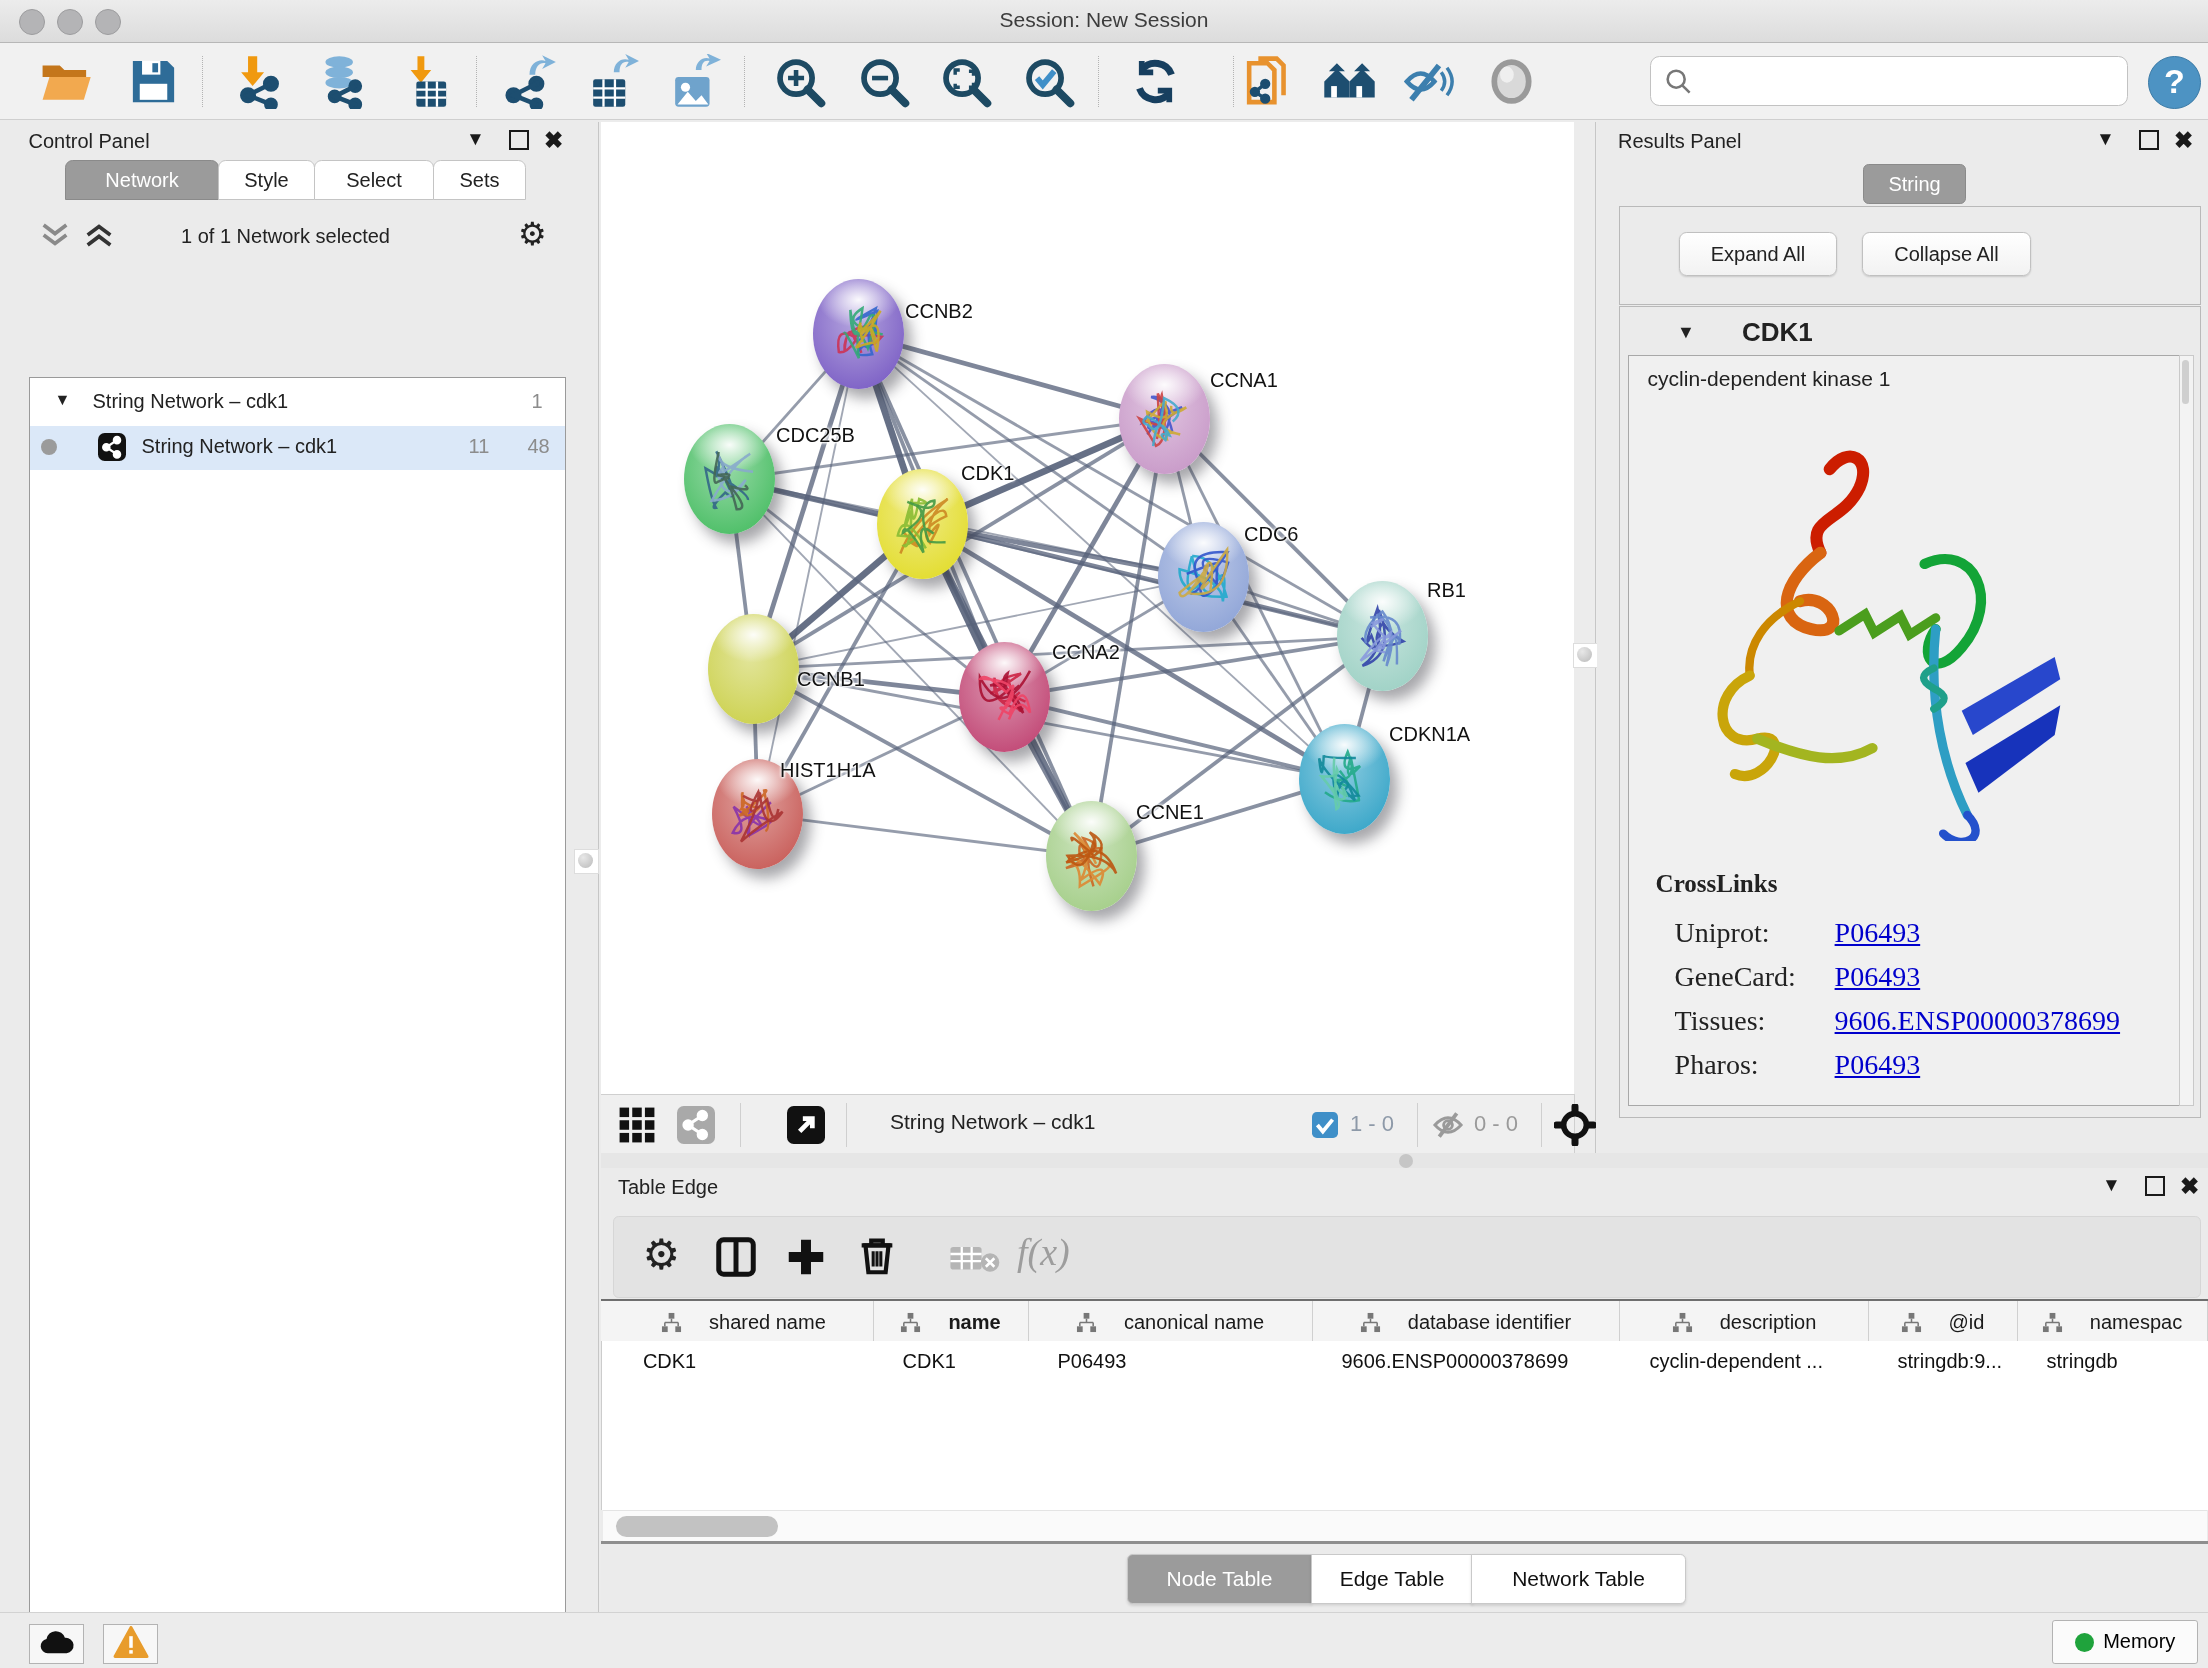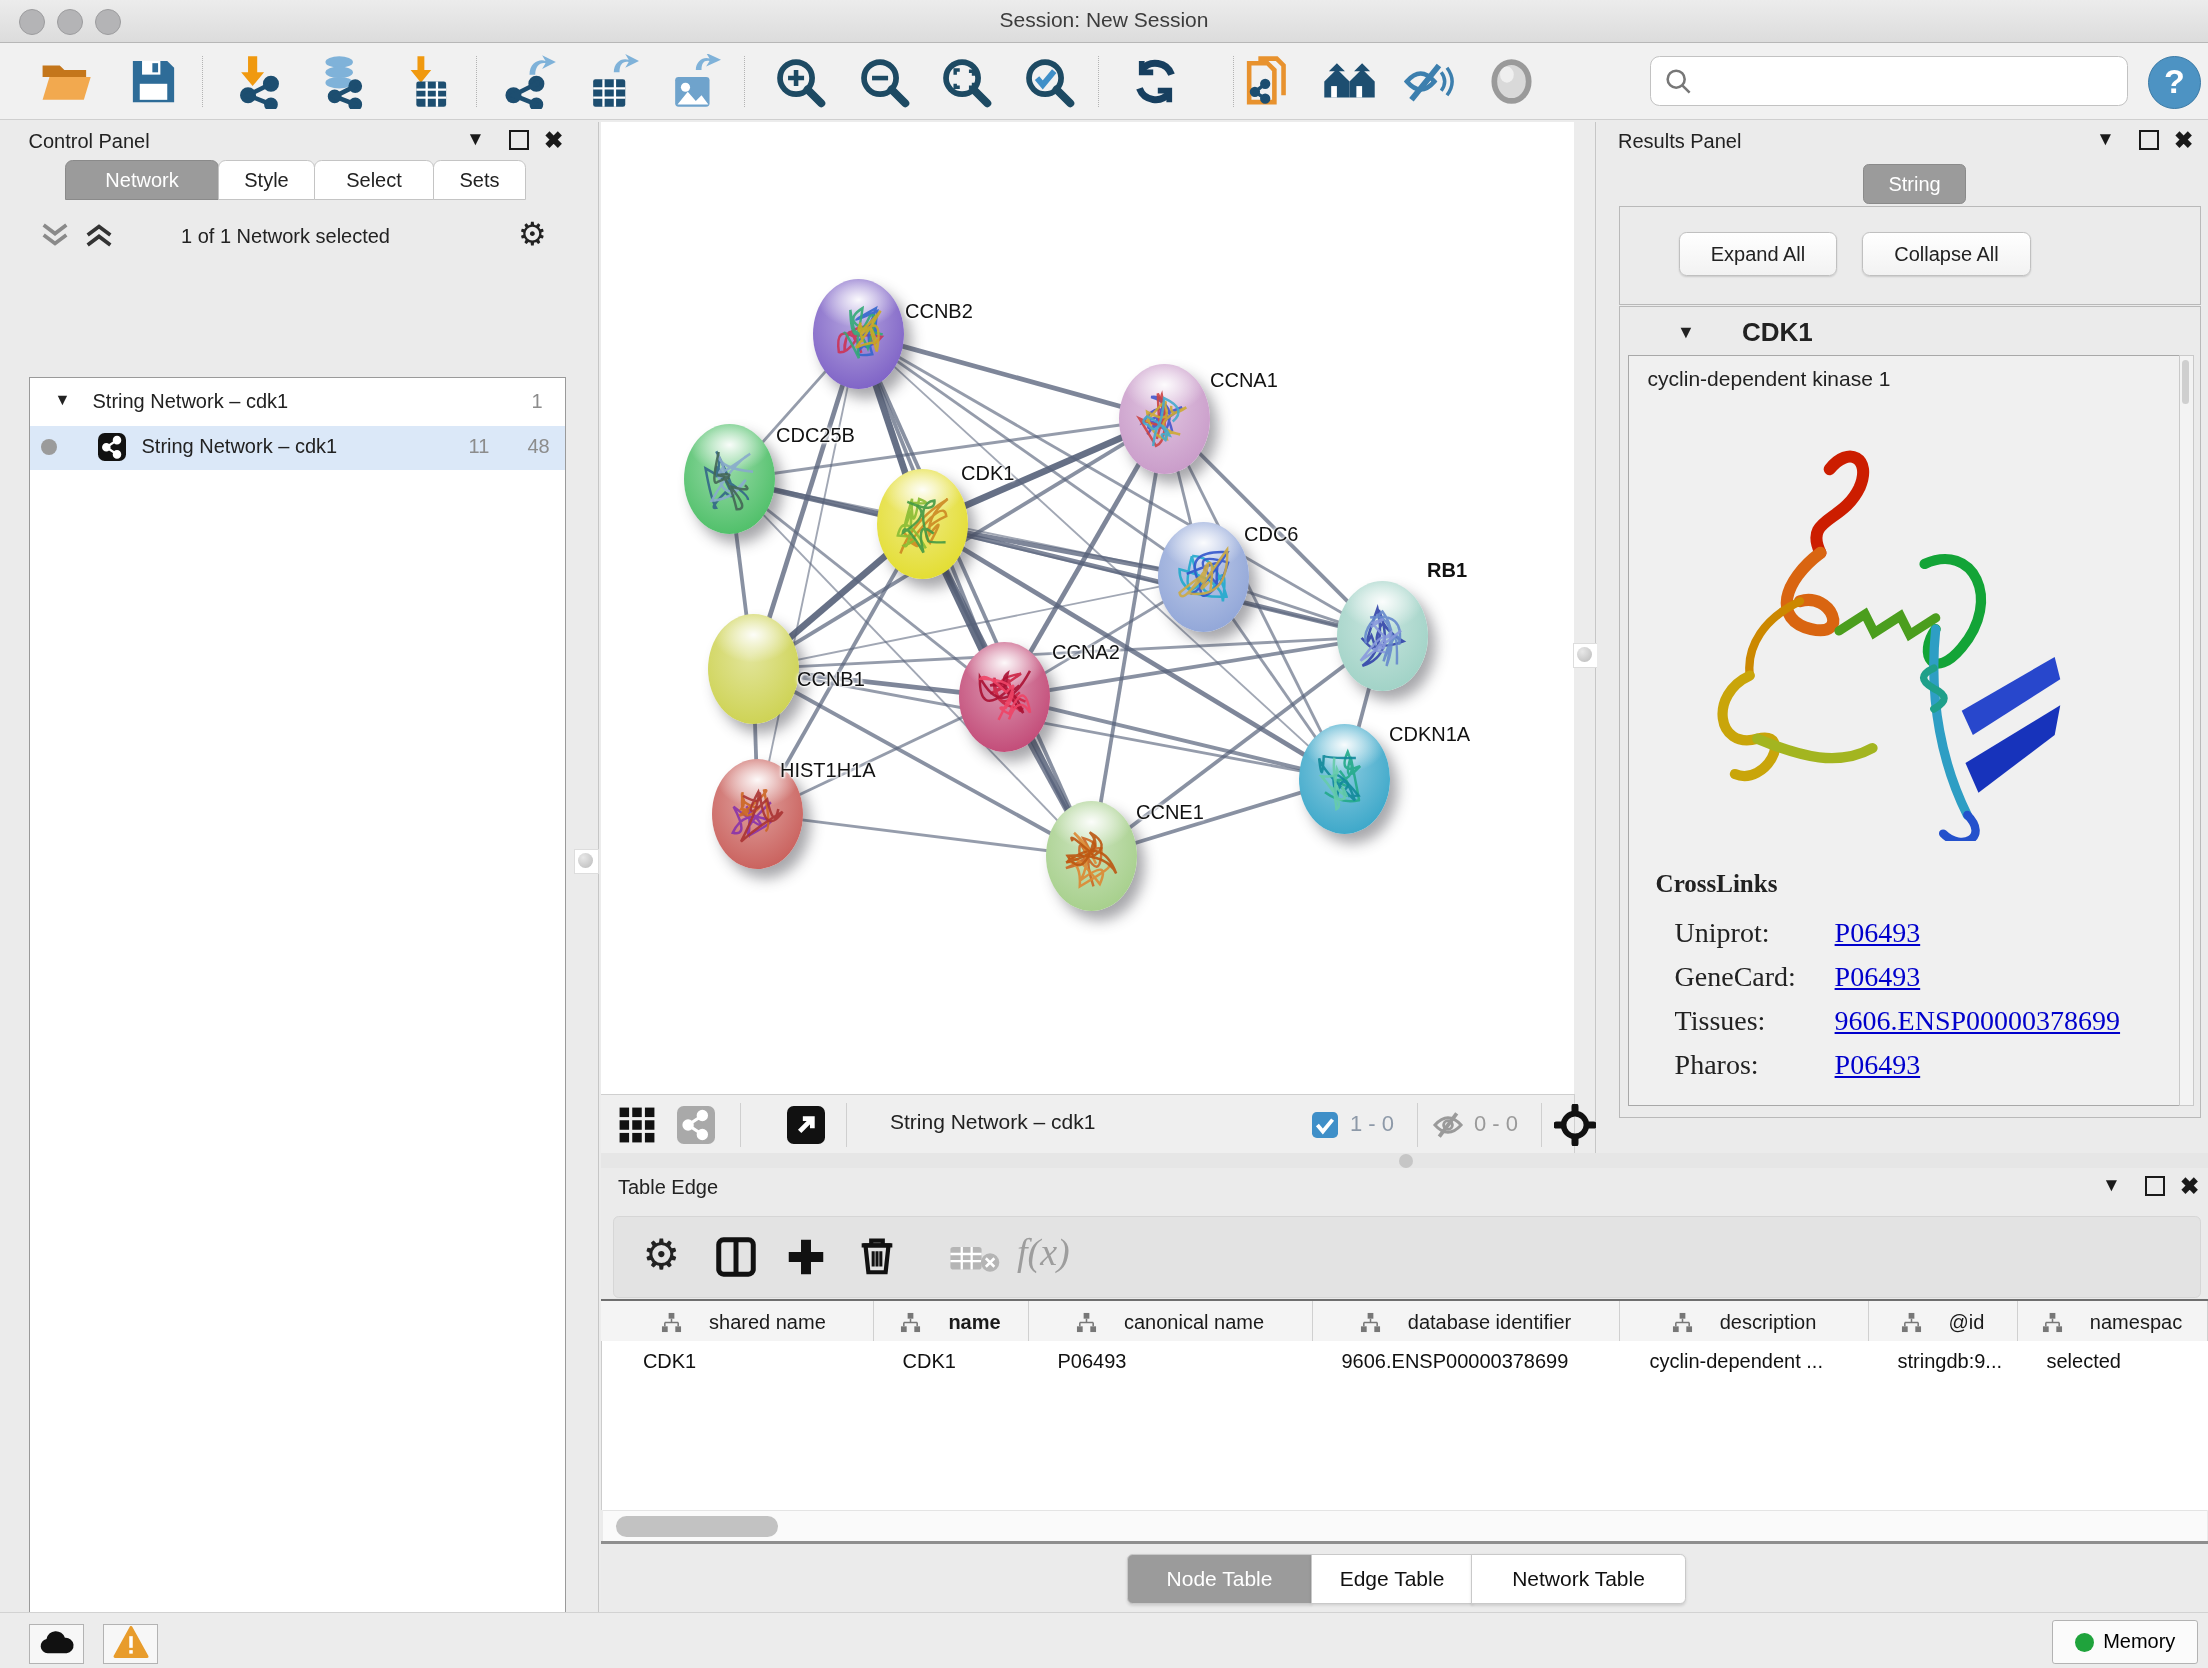--- a/index.html
+++ b/index.html
@@ -377,21 +377,21 @@
         </svg>
       </div>
       <div class="node-label" style="left: 643px; top: 401px;">CDC6</div>
       <div class="node" style="left: 736px; top: 459px; background: radial-gradient(60% 34% at 50% 19%, rgba(255, 255, 255, 0.95), rgba(255, 255, 255, 0) 74%), radial-gradient(118% 118% at 46% 38%, rgb(200, 229, 222) 0%, rgb(160, 210, 198) 55%, rgb(99, 130, 123) 100%); box-shadow: rgba(45, 45, 55, 0.42) 7.6px 9.5px 13.3px;">
         <svg width="59" height="67" style="position: absolute; left: 16px; top: 23px;" viewBox="0 0 62 70">
           <path d="M9.037894375857338,35.38554526748972 Q29.404398148148147,58.78792866941015 19.352083333333333,32.862637174211244 Q7.91087962962963,55.095781893004116 25.747453703703705,4.54909122085048 Q35.52847222222222,47.32133058984911 9.920601851851853,64.77052469135802 Q45.59050925925926,53.06951303155007 27.20486111111111,6.094838820301783 Q29.430324074074072,25.64897119341564 52.933564814814815,39.01586076817558 Q12.38125,53.84982853223594 30.440046296296295,20.39778806584362" fill="none" stroke="#3344aa" stroke-width="2.6" opacity="0.9"></path>
           <path d="M13.760459533607682,41.10871056241427 Q9.057638888888889,25.252966392318246 30.949768518518518,7.6836419753086425 Q48.119675925925925,29.853000685871056 35.234027777777776,64.97091906721536 Q48.95949074074074,8.173199588477367 17.962731481481484,14.077126200274348 Q54.91041666666666,7.670353223593964 48.46921296296296,42.53312757201646 Q47.30578703703704,18.393844307270232 32.08680555555556,60.01793552812072 Q47.478935185185186,7.430092592592592 46.148842592592594,63.469821673525374" fill="none" stroke="#6688cc" stroke-width="2.6" opacity="0.9"></path>
           <path d="M33.750514403292186,50.48413923182442 Q9.988657407407407,47.53076131687243 32.491898148148145,45.97172496570645 Q38.93958333333333,18.324211248285323 7.99837962962963,59.50180041152264 Q24.334953703703704,48.566220850480114 50.615972222222226,27.616237997256516 Q5.508101851851852,64.00987654320988 39.67800925925926,29.91997599451303 Q37.79236111111111,43.223079561042525 20.517824074074074,19.721656378600823 Q42.521064814814814,10.699657064471879 18.46875,23.811402606310015" fill="none" stroke="#8899dd" stroke-width="2.6" opacity="0.9"></path>
         </svg>
       </div>
-      <div class="node-label" style="left: 826px; top: 437px; font-weight: bold;">RB1</div>
+      <div class="node-label" style="left: 826px; top: 457px;">RB1</div>
       <div class="node" style="left: 107px; top: 492px; background: radial-gradient(60% 34% at 50% 19%, rgba(255, 255, 255, 0.95), rgba(255, 255, 255, 0) 74%), radial-gradient(118% 118% at 46% 38%, rgb(226, 229, 155) 0%, rgb(205, 210, 82) 55%, rgb(127, 130, 51) 100%); box-shadow: rgba(45, 45, 55, 0.42) 7.6px 9.5px 13.3px;"></div>
       <div class="node-label" style="left: 196px; top: 507px; margin-top: 39px;">CCNB1</div>
       <div class="node" style="left: 358px; top: 520px; background: radial-gradient(60% 34% at 50% 19%, rgba(255, 255, 255, 0.95), rgba(255, 255, 255, 0) 74%), radial-gradient(118% 118% at 46% 38%, rgb(220, 150, 176) 0%, rgb(194, 74, 119) 55%, rgb(120, 46, 74) 100%); box-shadow: rgba(45, 45, 55, 0.42) 7.6px 9.5px 13.3px;">
         <svg width="59" height="67" style="position: absolute; left: 16px; top: 23px;" viewBox="0 0 62 70">
           <path d="M47.054698216735254,28.25120027434842 Q22.338194444444444,53.321999314128945 20.56365740740741,13.172427983539094 Q16.066898148148148,42.61339163237311 49.514583333333334,45.96587791495199 Q45.57337962962963,56.1434670781893 34.90995370370371,14.207887517146776 Q34.19097222222222,24.257904663923185 16.08310185185185,29.651543209876543 Q23.253009259259258,26.561642661179697 48.36736111111111,8.86474622770919 Q4.092824074074074,16.36332304526749 53.09606481481481,38.341323731138544" fill="none" stroke="#cc2244" stroke-width="2.6" opacity="0.9"></path>
           <path d="M46.550925925925924,21.26860425240055 Q27.602546296296296,36.9454732510288 34.439120370370375,8.213597393689987 Q21.22013888888889,17.689540466392316 50.61226851851852,50.064660493827155 Q39.28217592592593,18.845130315500683 15.896527777777779,21.24082647462277 Q37.12199074074074,14.387551440329219 31.625231481481478,28.902589163237312 Q4.072916666666667,51.77359396433471 5.131712962962963,12.580812757201645 Q29.468287037037037,59.05264060356652 57.74930555555556,5.954509602194788" fill="none" stroke="#aa1133" stroke-width="2.6" opacity="0.9"></path>
           <path d="M24.771433470507546,57.44444444444444 Q50.811342592592595,5.961951303155007 32.925694444444446,28.450240054869685 Q11.651157407407407,7.24511316872428 5.6543981481481485,14.297187928669409 Q55.60208333333333,15.927451989026062 32.16087962962963,45.04948559670782 Q19.997453703703705,42.7250171467764 35.77847222222222,51.05281207133059 Q52.17060185185185,13.390895061728395 57.84050925925926,49.91210562414266 Q45.454861111111114,30.49298696844993 35.68032407407408,56.93600823045268" fill="none" stroke="#ee4466" stroke-width="2.6" opacity="0.9"></path>
         </svg>
       </div>
       <div class="node-label" style="left: 451px; top: 519px;">CCNA2</div>
@@ -620,21 +620,21 @@
       </div>
     </div>
   <div class="abs" style="left:601px;top:1341px;width:1607px;height:169px;background:#fff;border-left:1px solid #ccc">
     <div class="abs" style="left:0;top:0;width:1607px;height:40px" id="table-row-0">
         <div class="td" style="left: 12.4px; width: 231px;">CDK1</div>
         <div class="td" style="left: 272px; width: 126px;">CDK1</div>
         <div class="td" style="left: 427px; width: 256px;">P06493</div>
         <div class="td" style="left: 711px; width: 279px;">9606.ENSP00000378699</div>
         <div class="td" style="left: 1019px; width: 220px;">cyclin-dependent ...</div>
         <div class="td" style="left: 1267px; width: 121px;">stringdb:9...</div>
-        <div class="td" style="left: 1416px; width: 162px;">selected</div>
+        <div class="td" style="left: 1416px; width: 162px;">stringdb</div>
       </div>
   </div>
   <div class="hscroll">
       <span class="hthumb"></span>
     </div>
   <div class="abs" style="left:601px;top:1541px;width:1607px;height:2.9px;background:#8e8e8e"></div>
 
   <div class="bot-tab sel" style="left:1127px;width:183px;border-radius:5.7px 0 0 5.7px">Node Table</div>
   <div class="bot-tab" style="left:1311px;width:160px;border-radius:0">Edge Table</div>
   <div class="bot-tab" style="left:1471px;width:213px;border-radius:0 5.7px 5.7px 0">Network Table</div>

